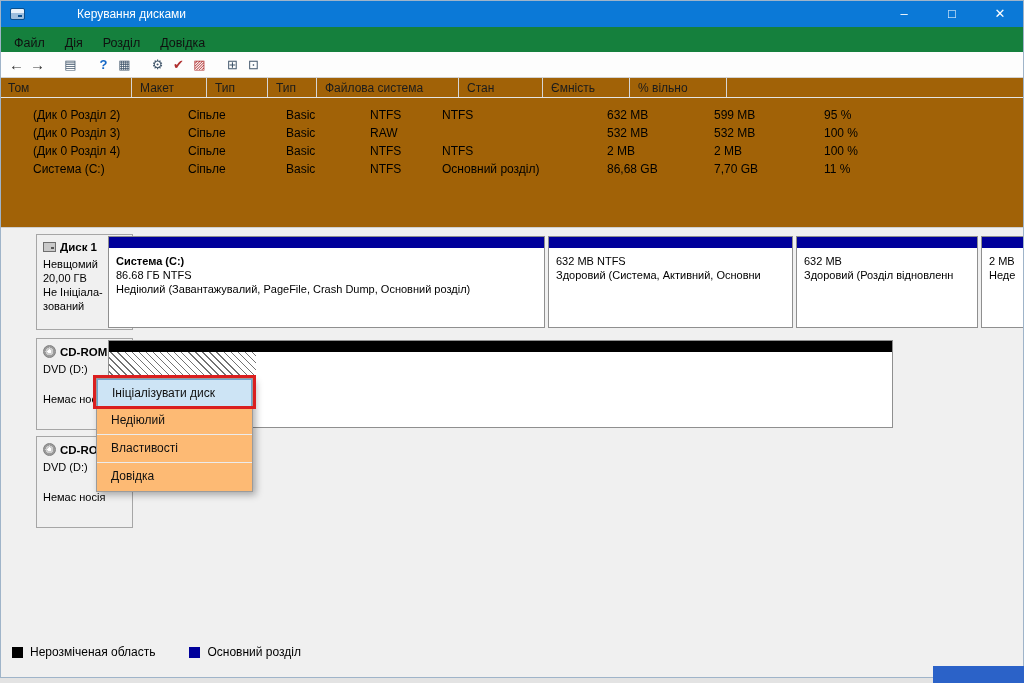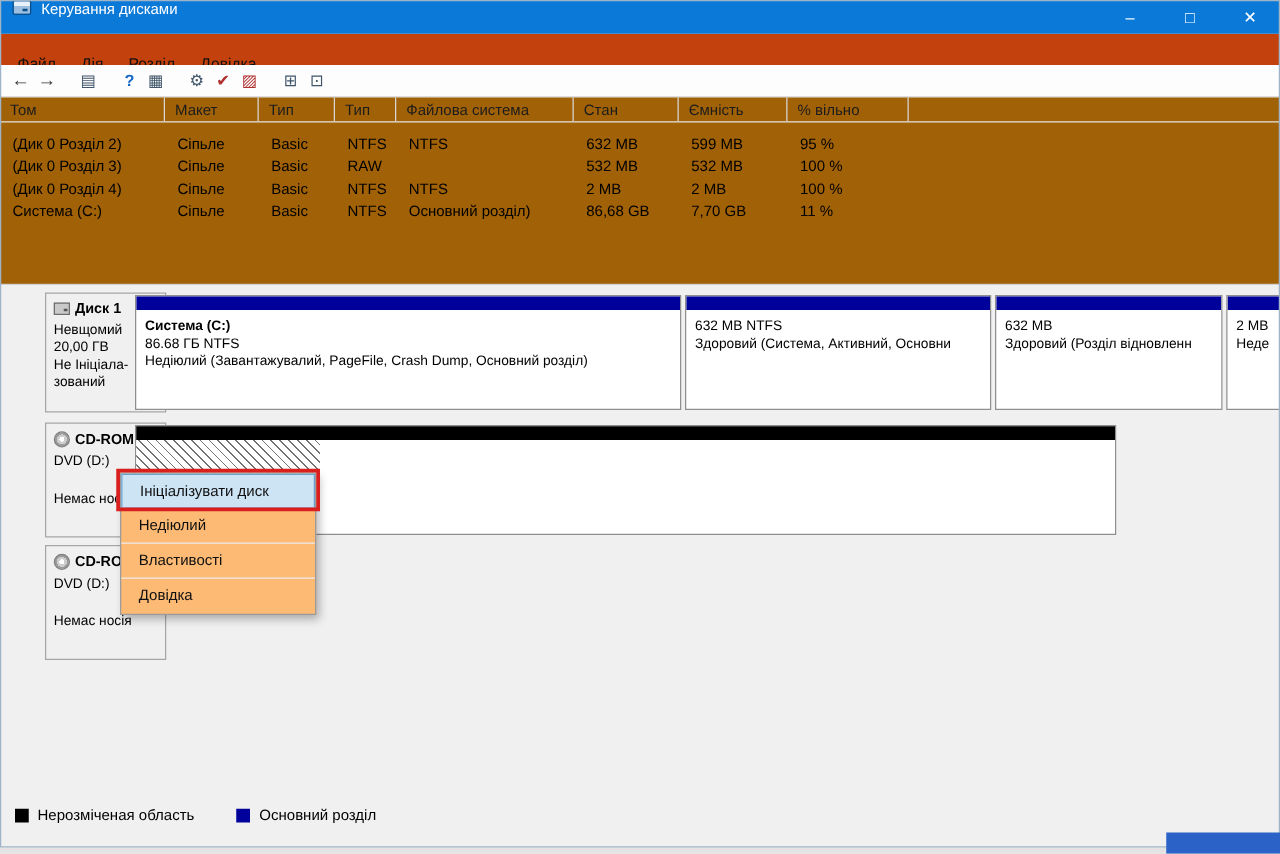--- a/index.html
+++ b/index.html
@@ -1,45 +1,45 @@
 <!DOCTYPE html>
 <html><head>
 <meta charset="utf-8">
 <style>
   * { margin:0; padding:0; box-sizing:border-box; }
   body { font-family:"Liberation Sans", sans-serif; background:#cfcfcf; }
   #screen { position:relative; width:1024px; height:683px; background:#f0f0f0; overflow:hidden; }
 
   
-  .titlebar { position:absolute; left:0; top:0; right:0; height:27px; background:#0b79d7; display:flex; color:#fff; z-index:5; }
+  .titlebar { position:absolute; left:0; top:0; right:0; height:27px; background:#0b79d7; display:flex; align-items:center; color:#fff; z-index:5;gap:44px; }
   .app-icon { width:15px; height:12px; margin-left:10px; background:linear-gradient(#e8f1fa 0 4px, #9dbede 4px 100%); border:1px solid #0a4f8c; border-radius:2px; position:relative; }
   .app-icon::after { content:""; position:absolute; right:2px; bottom:2px; width:4px; height:2px; background:#0a4f8c; }
   .title-text { margin-left:8px; font-size:12px; }
   .win-controls { margin-left:auto; display:flex; height:100%; }
   .win-btn { width:48px; height:100%; display:flex; align-items:center; justify-content:center; font-size:13px; color:#fff; }
 
   
-  .menubar { position:absolute; top:27px; left:0; right:0; height:32px; background:#c2410c; display:flex; align-items:flex-end; padding-left:4px; border-bottom:1px solid #ececec; }
+  .menubar { position:absolute; top:27px; left:0; right:0; height:32px; background:#15803d; display:flex; align-items:center; padding-left:4px; border-bottom:1px solid #ececec; }
   .menu-item { padding:0 10px; font-size:12.5px; color:#101010; }
 
   
   .toolbar { position:absolute; top:52px; left:0; right:0; height:26px; background:#fdfdfd; border-bottom:1px solid #d2d2d2; display:flex; align-items:center; padding-left:6px; }
   .tb-icon { width:21px; height:20px; display:flex; align-items:center; justify-content:center; font-size:13px; color:#41566b; }
   .tb-icon.arrow { font-size:15px; color:#333; }
   .tb-icon.blue { color:#1467c6; font-weight:bold; }
   .tb-icon.red { color:#b03030; }
   .gap-left { margin-left:12px; }
 
   
   .volume-list { position:absolute; top:78px; left:0; right:0; height:150px; background:#a16207; border-bottom:1px solid #cfcfcf; }
   .vl-header { position:absolute; top:0; left:0; right:0; height:20px; display:flex; border-bottom:1px solid #e4e4e4; }
   .vl-h-cell { font-size:12px; color:#1c1c1c; padding:3px 0 0 8px; border-right:1px solid #d6d6d6; overflow:hidden; white-space:nowrap; }
   .vl-h-fill { flex:1; }
   .vl-row { position:absolute; left:0; right:0; height:18px; display:flex; align-items:center; font-size:12px; color:#000; }
-  .vl-cell { padding-left:10px; overflow:hidden; white-space:nowrap; }
+  .vl-cell { padding-left:10px; overflow:hidden; white-space:nowrap;margin-left:23px; }
   .w0{width:132px}.w1{width:75px}.w2{width:61px}.w3{width:49px}.w4{width:142px}.w5{width:84px}.w6{width:87px}.w7{width:97px}
 
   
   .disk-row { position:absolute; left:8px; width:1016px; }
   .side-panel { position:absolute; left:0; top:0; width:97px; height:100%; background:#f0f0f0; border:1px solid #a6a6a6; padding:6px 3px 0 6px; font-size:11px; color:#000;margin-left:28px; }
   .side-title { font-weight:bold; font-size:11.5px; display:flex; align-items:center; gap:4px; margin-bottom:4px; white-space:nowrap; }
   .side-line { line-height:14px; white-space:nowrap; }
   .media-line { margin-top:16px; }
   .disk-icon { width:13px; height:10px; background:#c9c9c9; border:1px solid #6e6e6e; position:relative; flex:none; }
   .disk-icon::after { content:""; position:absolute; right:1px; top:4px; width:3px; height:2px; background:#555; }

